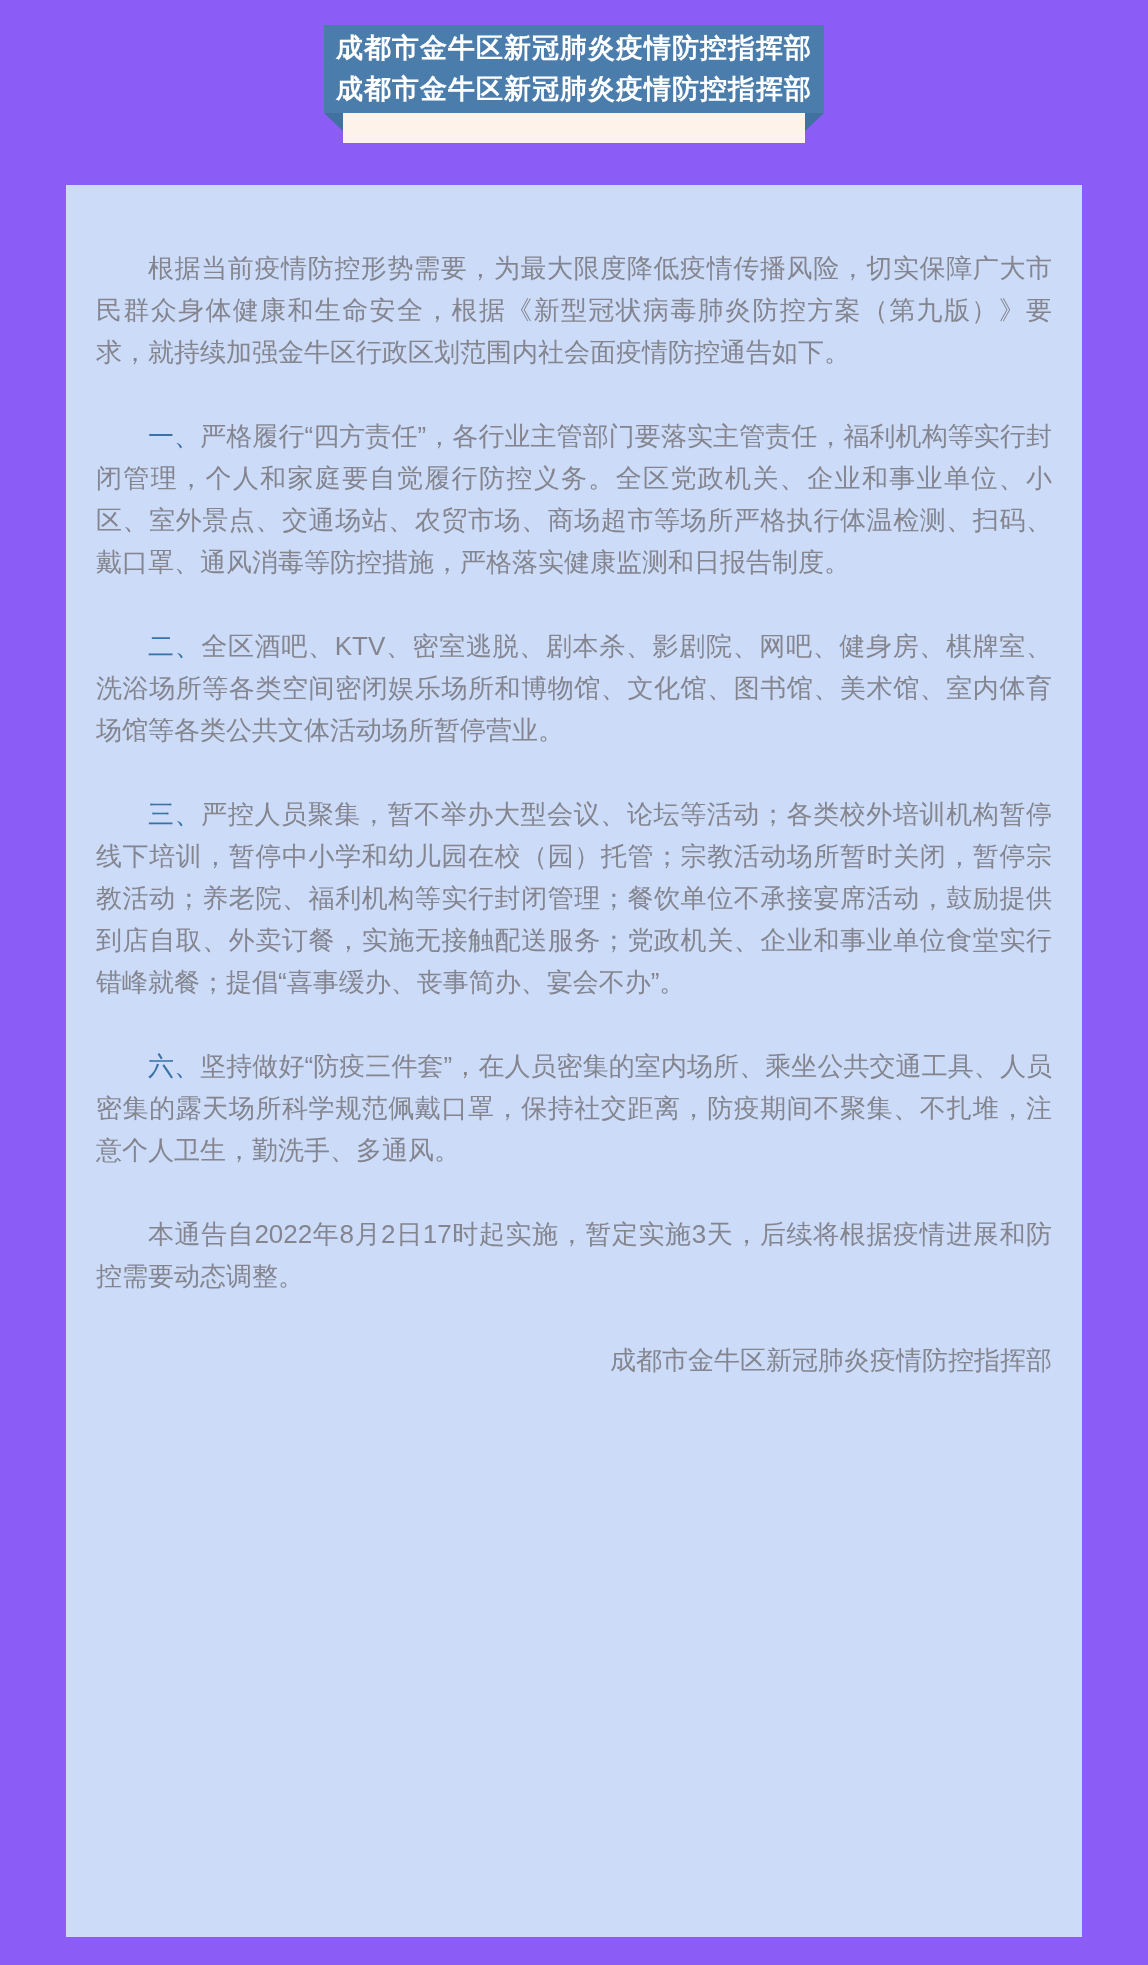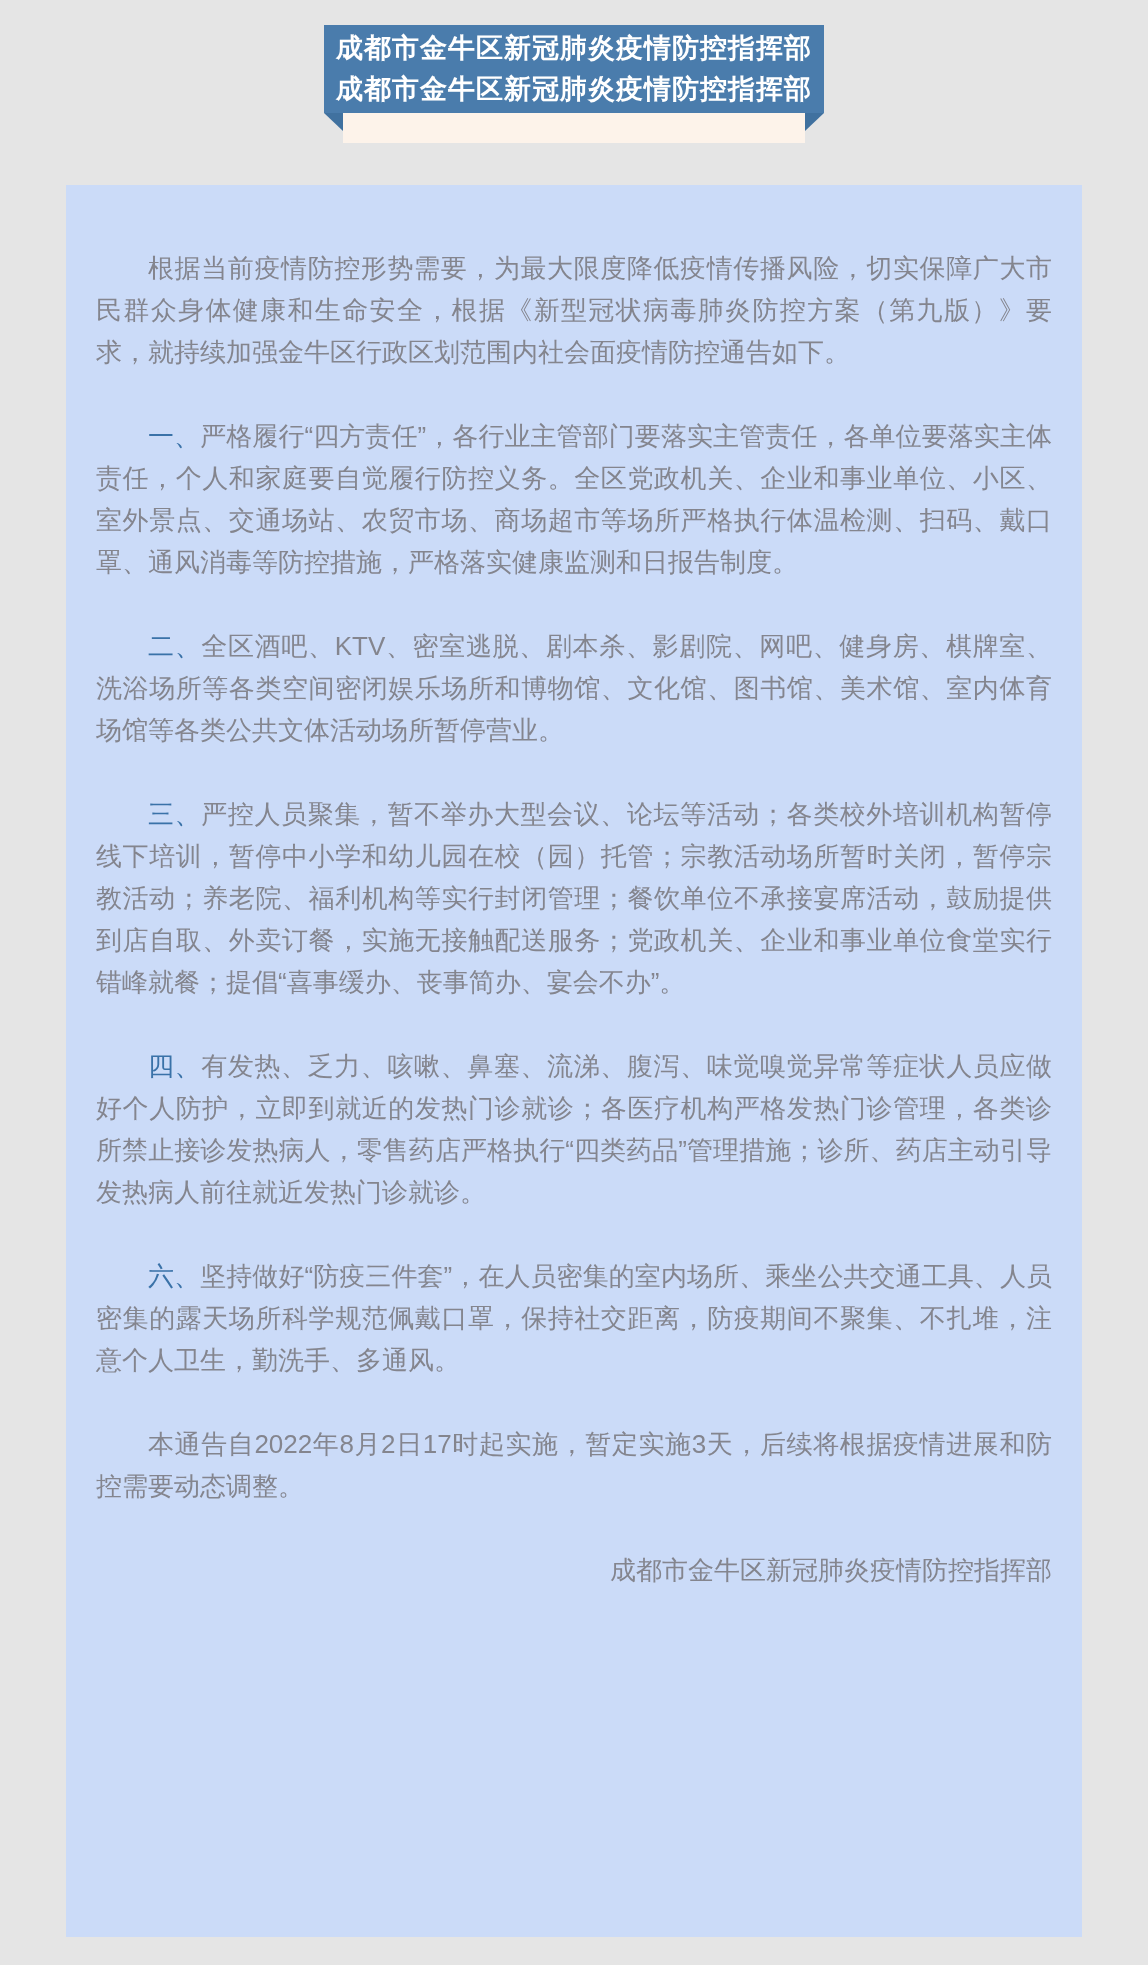--- a/index.html
+++ b/index.html
@@ -1,20 +1,20 @@
 <!DOCTYPE html>
 <html lang="zh" style="--banner-blue: #4A7CAC; --fold-blue: #40719F; --ribbon-cream: #FDF3EA; --content-bg: #CBDBF8; --body-text: #84858E; --marker-blue: #3A72A8; --title-text: #FFFFFF;"><head>
 <meta charset="utf-8">
 <style>
   html, body { margin: 0; padding: 0; background: #ffffff; }
   .page {
     position: relative;
     width: 1148px;
     height: 1965px;
-    background: #e5e5e5;
+    background: #8b5cf6;
     font-family: "Liberation Sans", sans-serif;
     overflow: hidden;
   }
 
   
   .ribbon {
     position: absolute;
     left: 324px;
     top: 25px;
     width: 500px;
@@ -101,22 +101,21 @@
     <div class="fold fold-left"></div>
     <div class="fold fold-right"></div>
     <div class="banner">
       <div>成都市金牛区新冠肺炎疫情防控指挥部</div>
       <div>成都市金牛区新冠肺炎疫情防控指挥部</div>
     </div>
   </div>
 
   <div class="content">
     <p class="para"><span class="marker"></span><span>根据当前疫情防控形势需要，为最大限度降低疫情传播风险，切实保障广大市民群众身体健康和生命安全，根据《新型冠状病毒肺炎防控方案（第九版）》要求，就持续加强金牛区行政区划范围内社会面疫情防控通告如下。</span></p>
-    <p class="para"><span class="marker">一、</span><span>严格履行“四方责任”，各行业主管部门要落实主管责任，各单位要落实主体责任，个人和家庭要自觉履行防控义务。全区党政机关、企业和事业单位、小区、室外景点、交通场站、农贸市场、商场超市等场所严格执行体温检测、扫码、戴口罩、通风消毒等防控措施，严格落实健康监测和日报告制度。</span></p>
+    <p class="para"><span class="marker">一、</span><span>严格履行“四方责任”，各行业主管部门要落实主管责任，福利机构等实行封闭管理，个人和家庭要自觉履行防控义务。全区党政机关、企业和事业单位、小区、室外景点、交通场站、农贸市场、商场超市等场所严格执行体温检测、扫码、戴口罩、通风消毒等防控措施，严格落实健康监测和日报告制度。</span></p>
     <p class="para"><span class="marker">二、</span><span>全区酒吧、KTV、密室逃脱、剧本杀、影剧院、网吧、健身房、棋牌室、洗浴场所等各类空间密闭娱乐场所和博物馆、文化馆、图书馆、美术馆、室内体育场馆等各类公共文体活动场所暂停营业。</span></p>
     <p class="para"><span class="marker">三、</span><span>严控人员聚集，暂不举办大型会议、论坛等活动；各类校外培训机构暂停线下培训，暂停中小学和幼儿园在校（园）托管；宗教活动场所暂时关闭，暂停宗教活动；养老院、福利机构等实行封闭管理；餐饮单位不承接宴席活动，鼓励提供到店自取、外卖订餐，实施无接触配送服务；党政机关、企业和事业单位食堂实行错峰就餐；提倡“喜事缓办、丧事简办、宴会不办”。</span></p>
-    <p class="para"><span class="marker">四、</span><span>有发热、乏力、咳嗽、鼻塞、流涕、腹泻、味觉嗅觉异常等症状人员应做好个人防护，立即到就近的发热门诊就诊；各医疗机构严格发热门诊管理，各类诊所禁止接诊发热病人，零售药店严格执行“四类药品”管理措施；诊所、药店主动引导发热病人前往就近发热门诊就诊。</span></p>
     <p class="para"><span class="marker">六、</span><span>坚持做好“防疫三件套”，在人员密集的室内场所、乘坐公共交通工具、人员密集的露天场所科学规范佩戴口罩，保持社交距离，防疫期间不聚集、不扎堆，注意个人卫生，勤洗手、多通风。</span></p>
     <p class="para"><span class="marker"></span><span>本通告自2022年8月2日17时起实施，暂定实施3天，后续将根据疫情进展和防控需要动态调整。</span></p>
     <p class="sig-line">成都市金牛区新冠肺炎疫情防控指挥部</p>
   </div>
 
 </div>
 
 </body></html>

